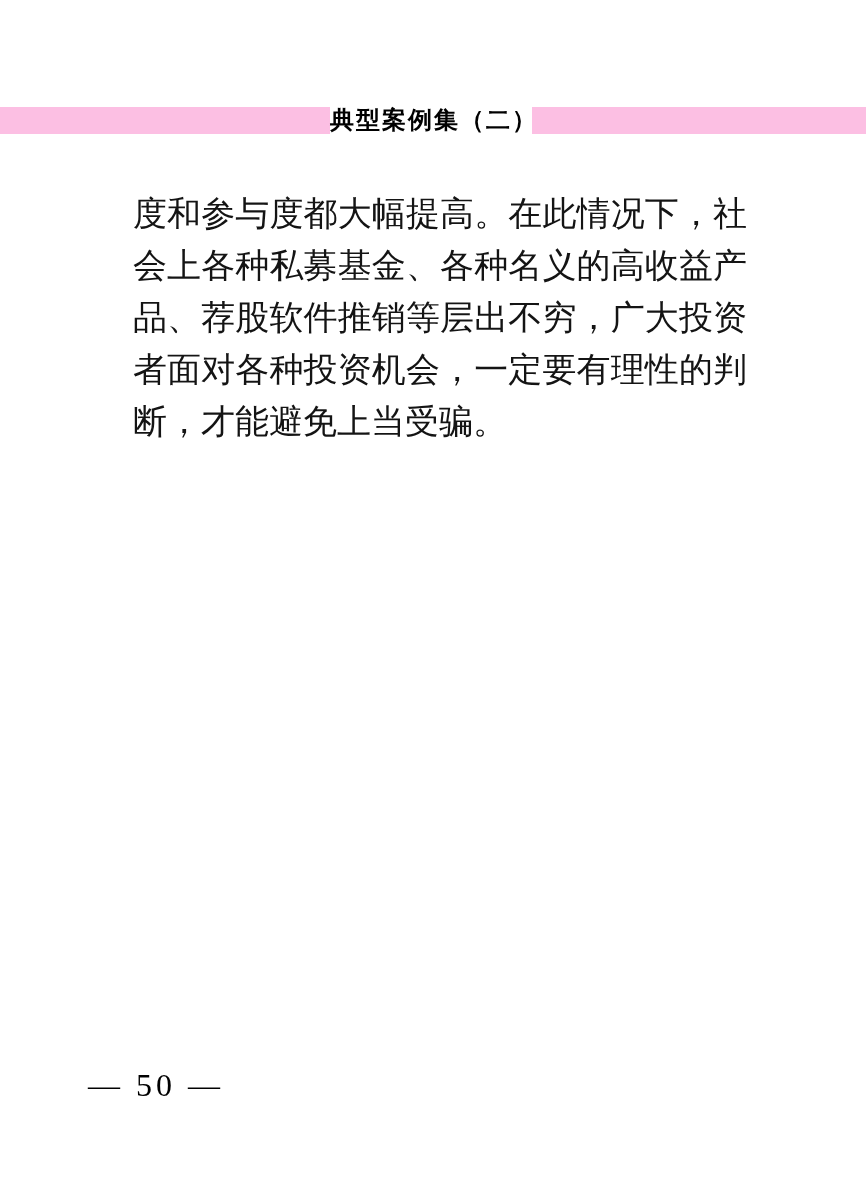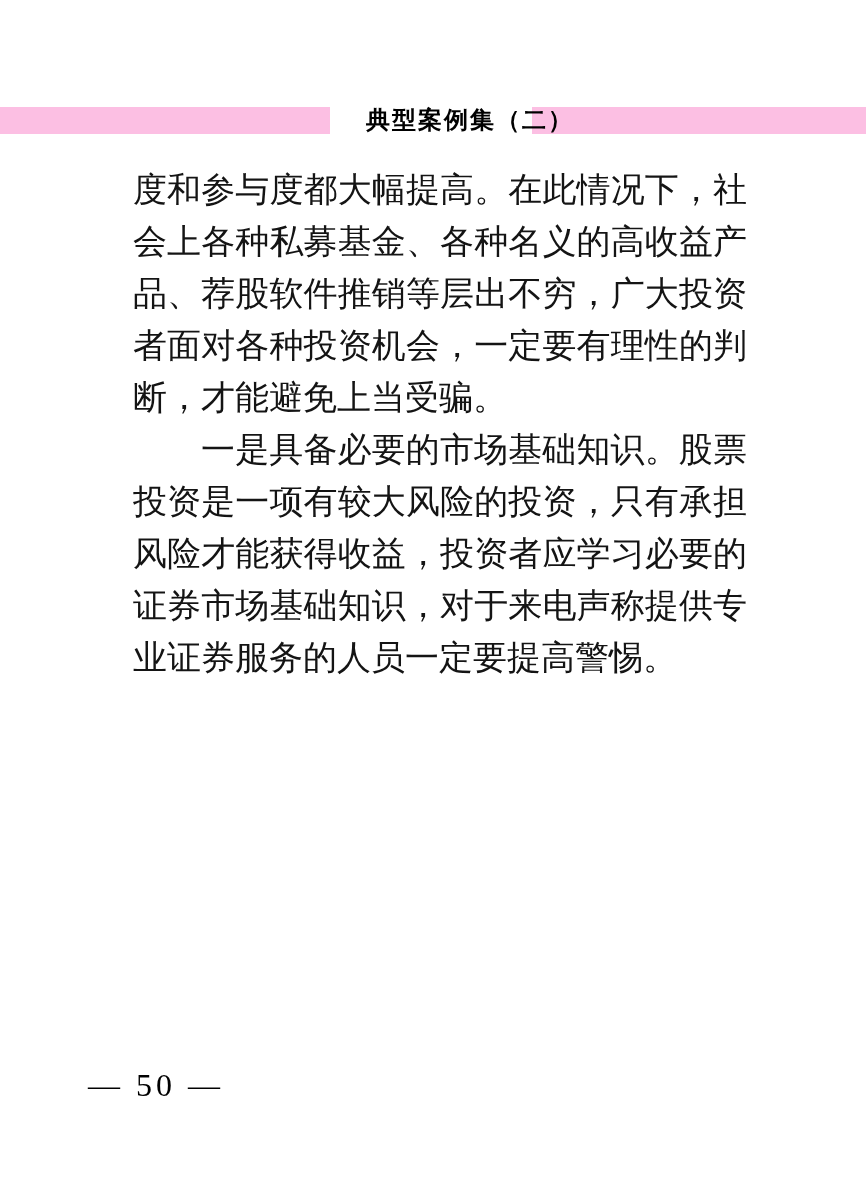--- a/index.html
+++ b/index.html
@@ -33,40 +33,39 @@
     width: 207px;
     height: 32px;
     line-height: 32px;
     text-align: center;
     font-family: "Liberation Sans", "DejaVu Sans", sans-serif;
     font-weight: bold;
     font-size: 24px;
     letter-spacing: 2px;
     color: #000;
     white-space: nowrap;
-    margin-left: 36px;
   }
   
   .text-block {
     position: absolute;
     left: 133px;
     top: 164px;
     width: 614px;
   }
   .para {
     margin: 0;
     font-size: 34px;
     line-height: 52px;
     text-align: justify;
     text-indent: 2em;
     letter-spacing: 0;
     word-break: break-all;
     color: #141414;
   }
-  .para.no-indent { text-indent: 0; }
+  .para.no-indent { text-indent: 0; margin-top: 24px; }
   
   .page-number {
     position: absolute;
     left: 88px;
     top: 1066px;
     font-size: 32px;
     line-height: 38px;
     letter-spacing: 4px;
     color: #000;
     white-space: nowrap;
@@ -76,18 +75,17 @@
 <body>
 
 <div class="page">
 
   <div class="band band-left"></div>
   <div class="band band-right"></div>
   <div class="running-head-title">典型案例集（二）</div>
 
   <div class="text-block">
     <p class="para no-indent">度和参与度都大幅提高。在此情况下，社会上各种私募基金、各种名义的高收益产品、荐股软件推销等层出不穷，广大投资者面对各种投资机会，一定要有理性的判断，才能避免上当受骗。</p>
-    <p class="para">一是具备必要的市场基础知识。股票投资是一项有较大风险的投资，只有承担风险才能获得收益，投资者应学习必要的证券市场基础知识，对于来电声称提供专业证券服务的人员一定要提高警惕。</p>
   </div>
 
   <div class="page-number">— 50 —</div>
 
 </div>
 
 </body></html>

